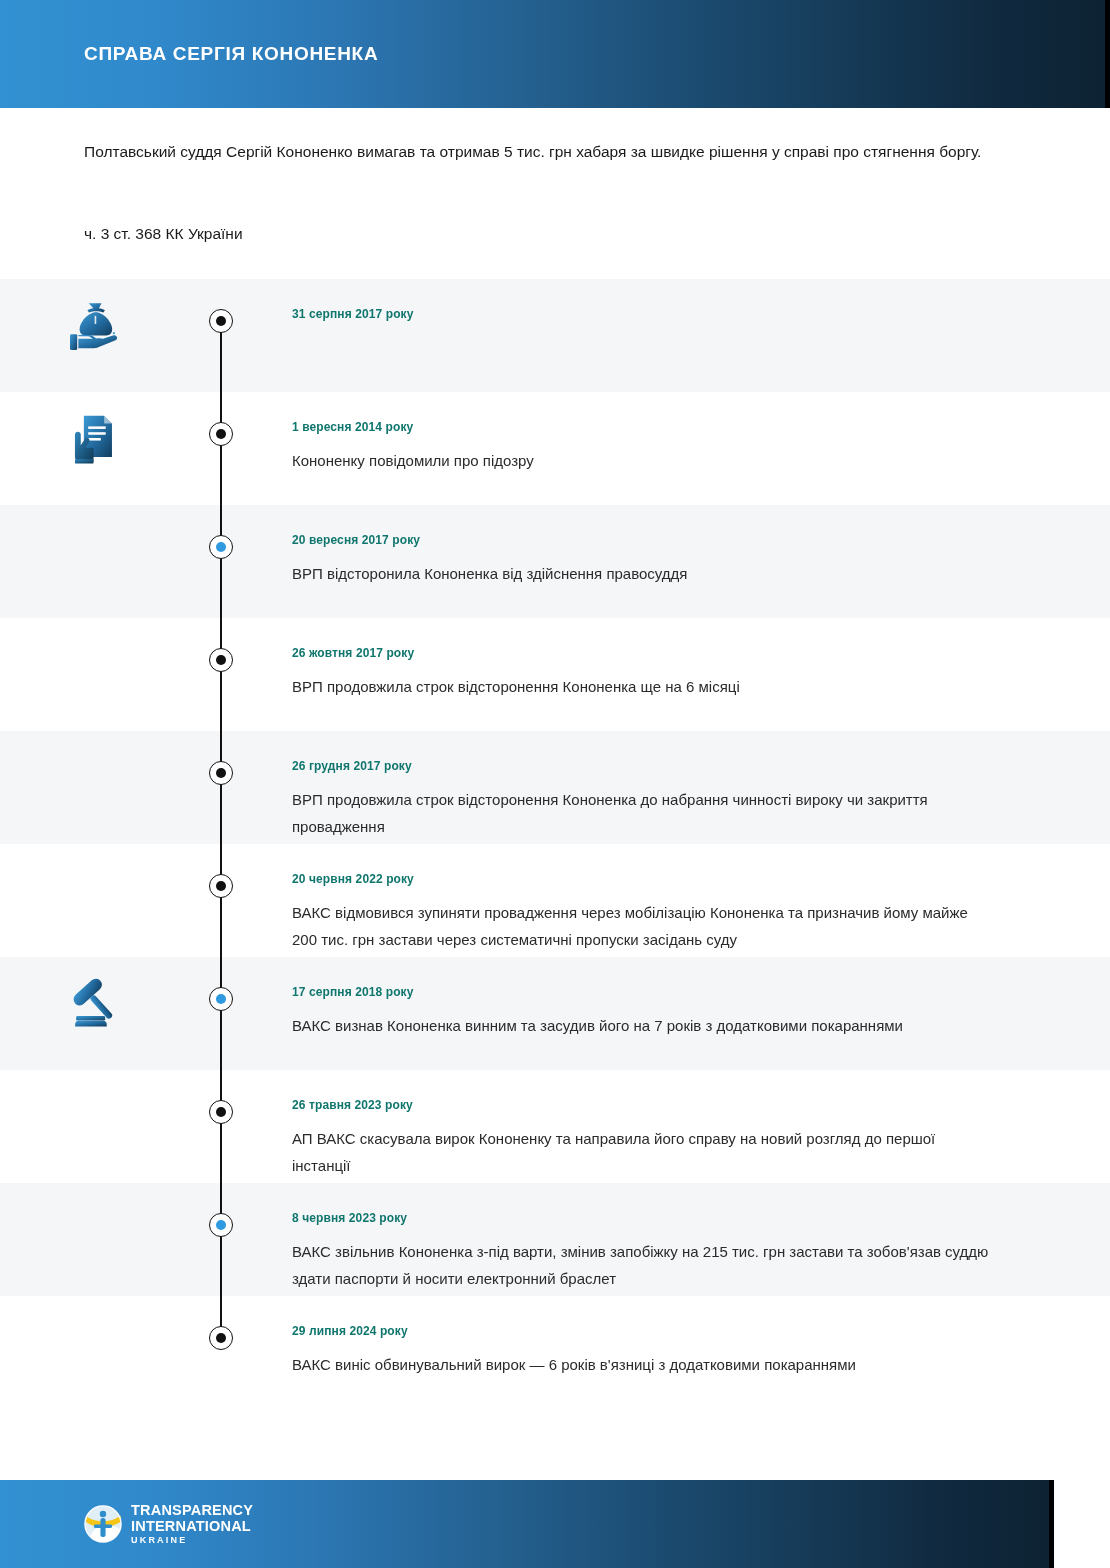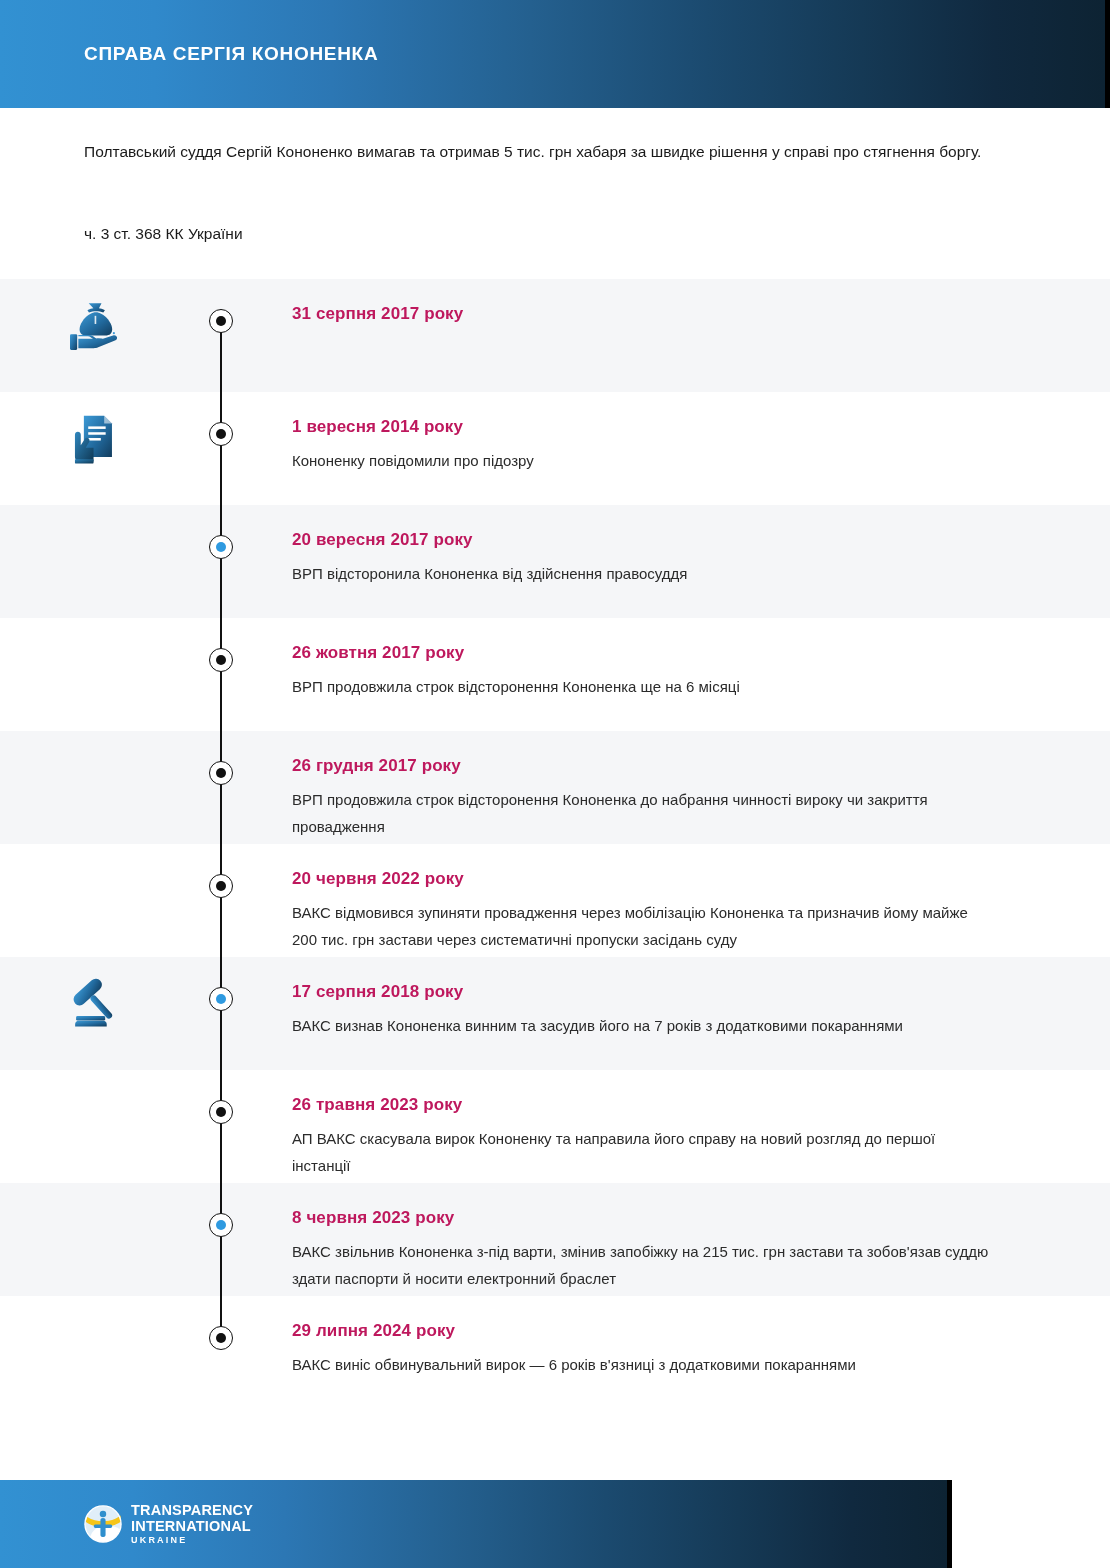--- a/index.html
+++ b/index.html
@@ -126,44 +126,44 @@
   }
   .tl-marker .core {
     width: 10px;
     height: 10px;
     border-radius: 50%;
     background: #111111;
   }
   .tl-marker.accent .core { background: #2f9ae0; }
 
   .tl-date {
-    font-size: 17px;
+    font-size: 12px;
     font-weight: bold;
-    color: #be185d;
+    color: #0f766e;
     letter-spacing: 0.1px;
     margin: 0 0 9px 0;
     line-height: 22px;
   }
   .tl-desc {
     font-size: 15px;
     line-height: 27px;
     color: #2b2b2b;
     margin: 0;
     max-width: 700px;
   }
 
   .icon-wrap { width: 62px; height: 62px; display: block; }
   .icon-wrap svg { width: 62px; height: 62px; display: block; }
 
   
   .footer {
     position: absolute;
     left: 0;
     bottom: 0;
-    width: 952px;
+    width: 1054px;
     height: 88px;
     background: linear-gradient(90deg, #3291d2 0%, #3089cb 14%, #2c77b4 30%, #24608f 48%, #1b4a6f 64%, #153955 78%, #10293f 90%, #0d2333 100%);
     box-sizing: border-box;
     border-right: 5px solid #000000;
     display: flex;
     align-items: center;
   }
   .logo {
     margin-left: 84px;
     display: flex;

